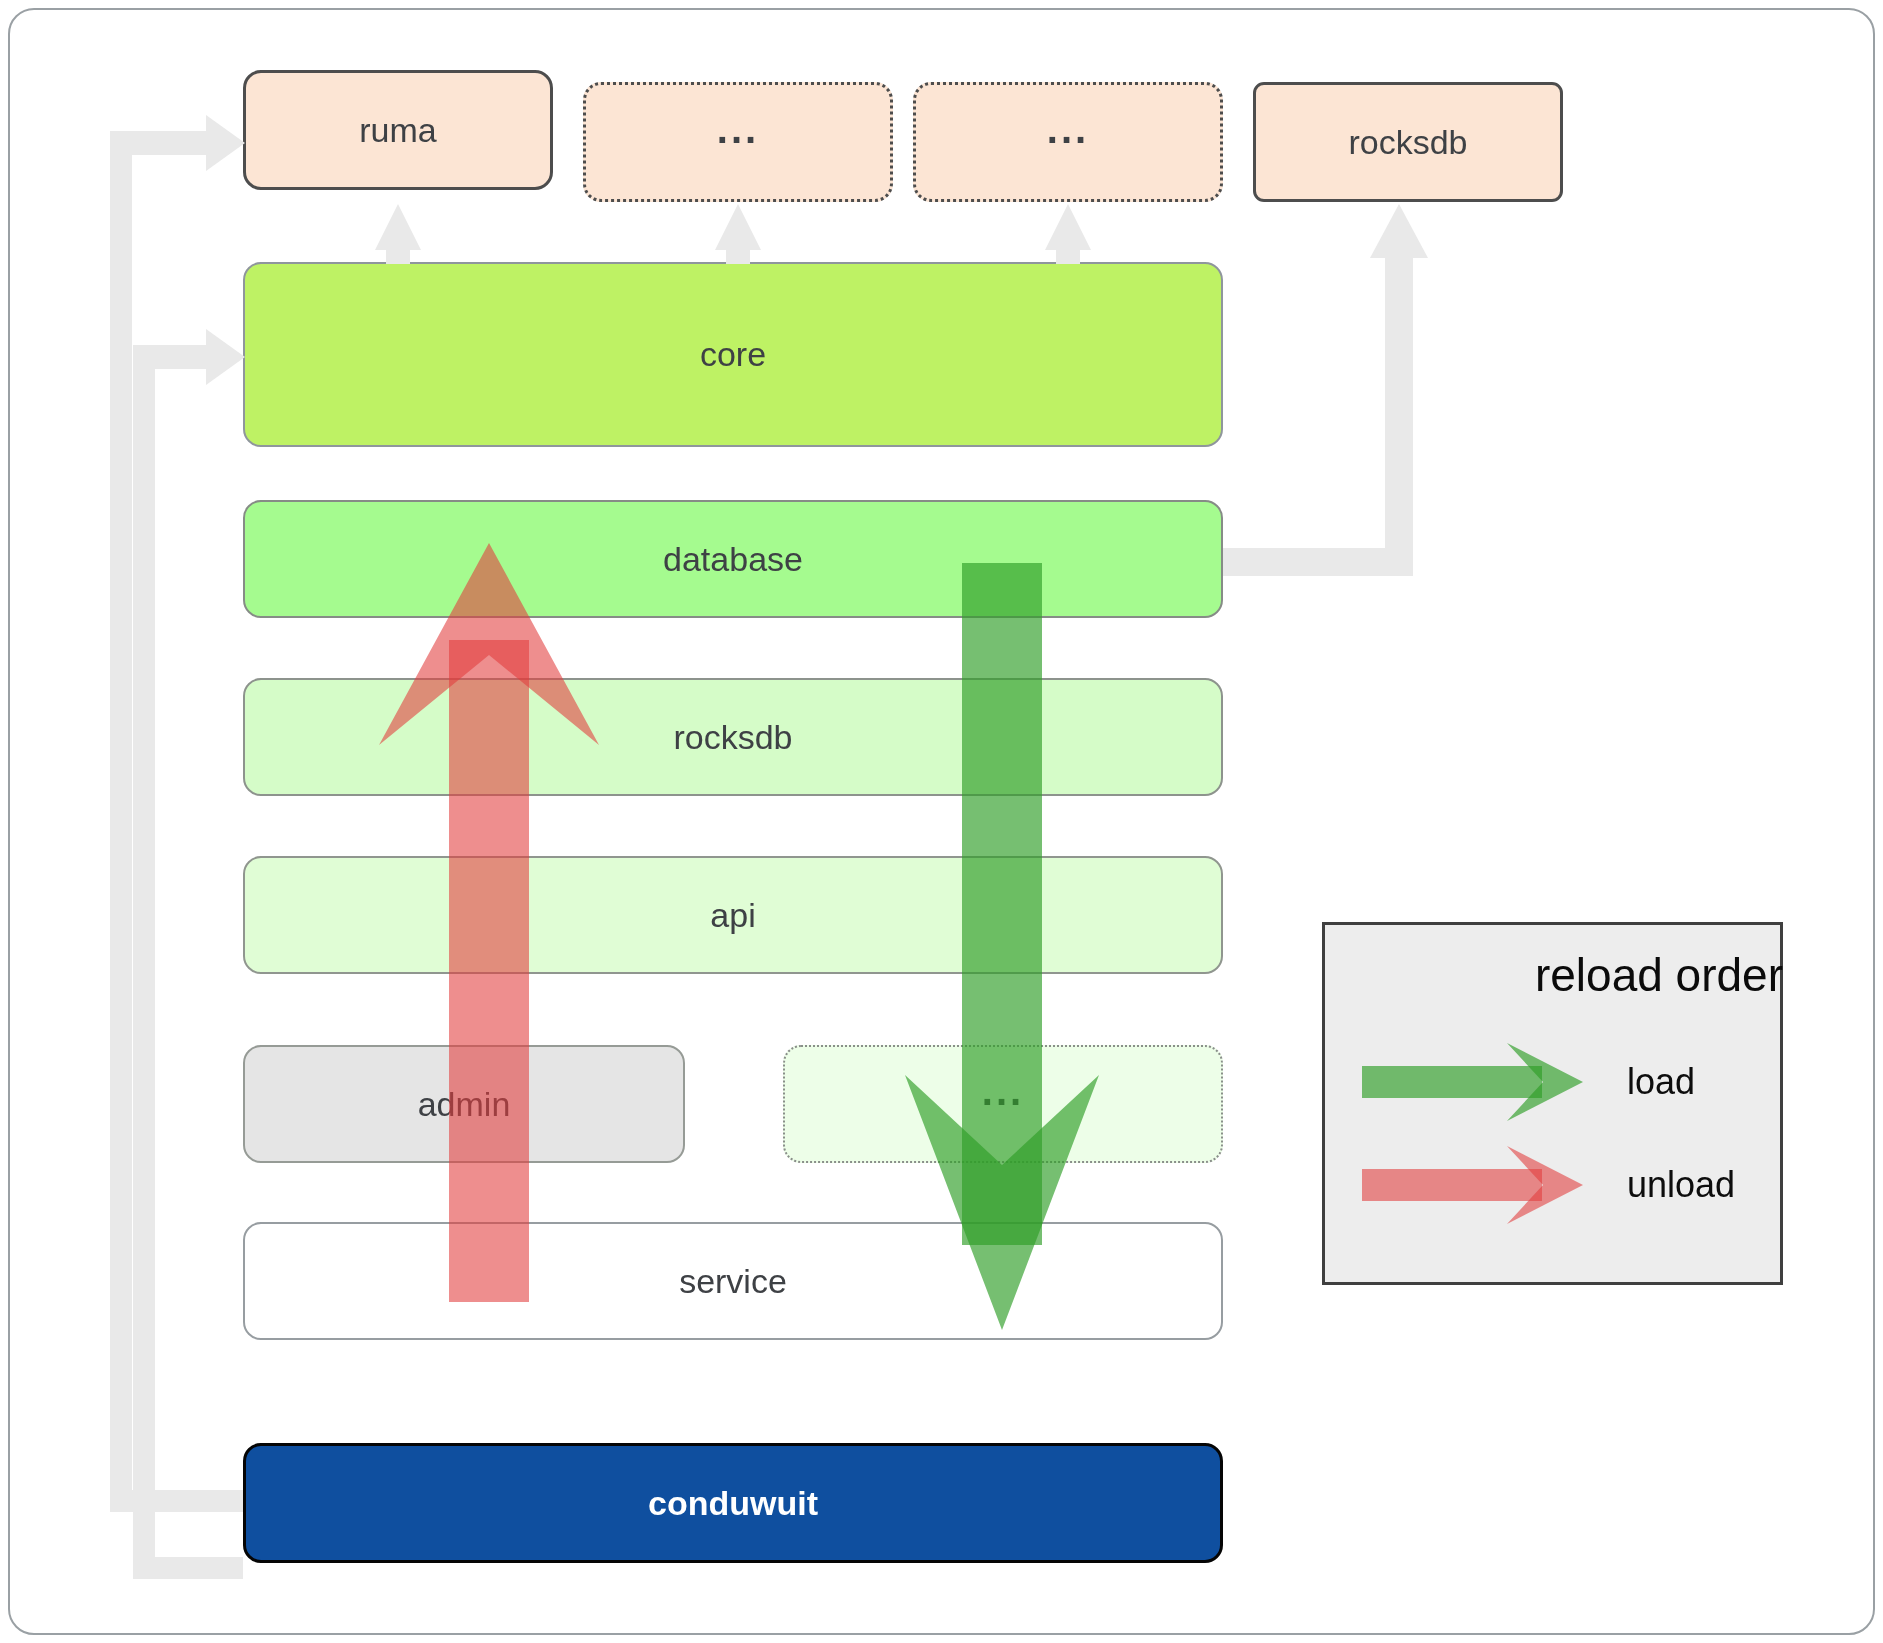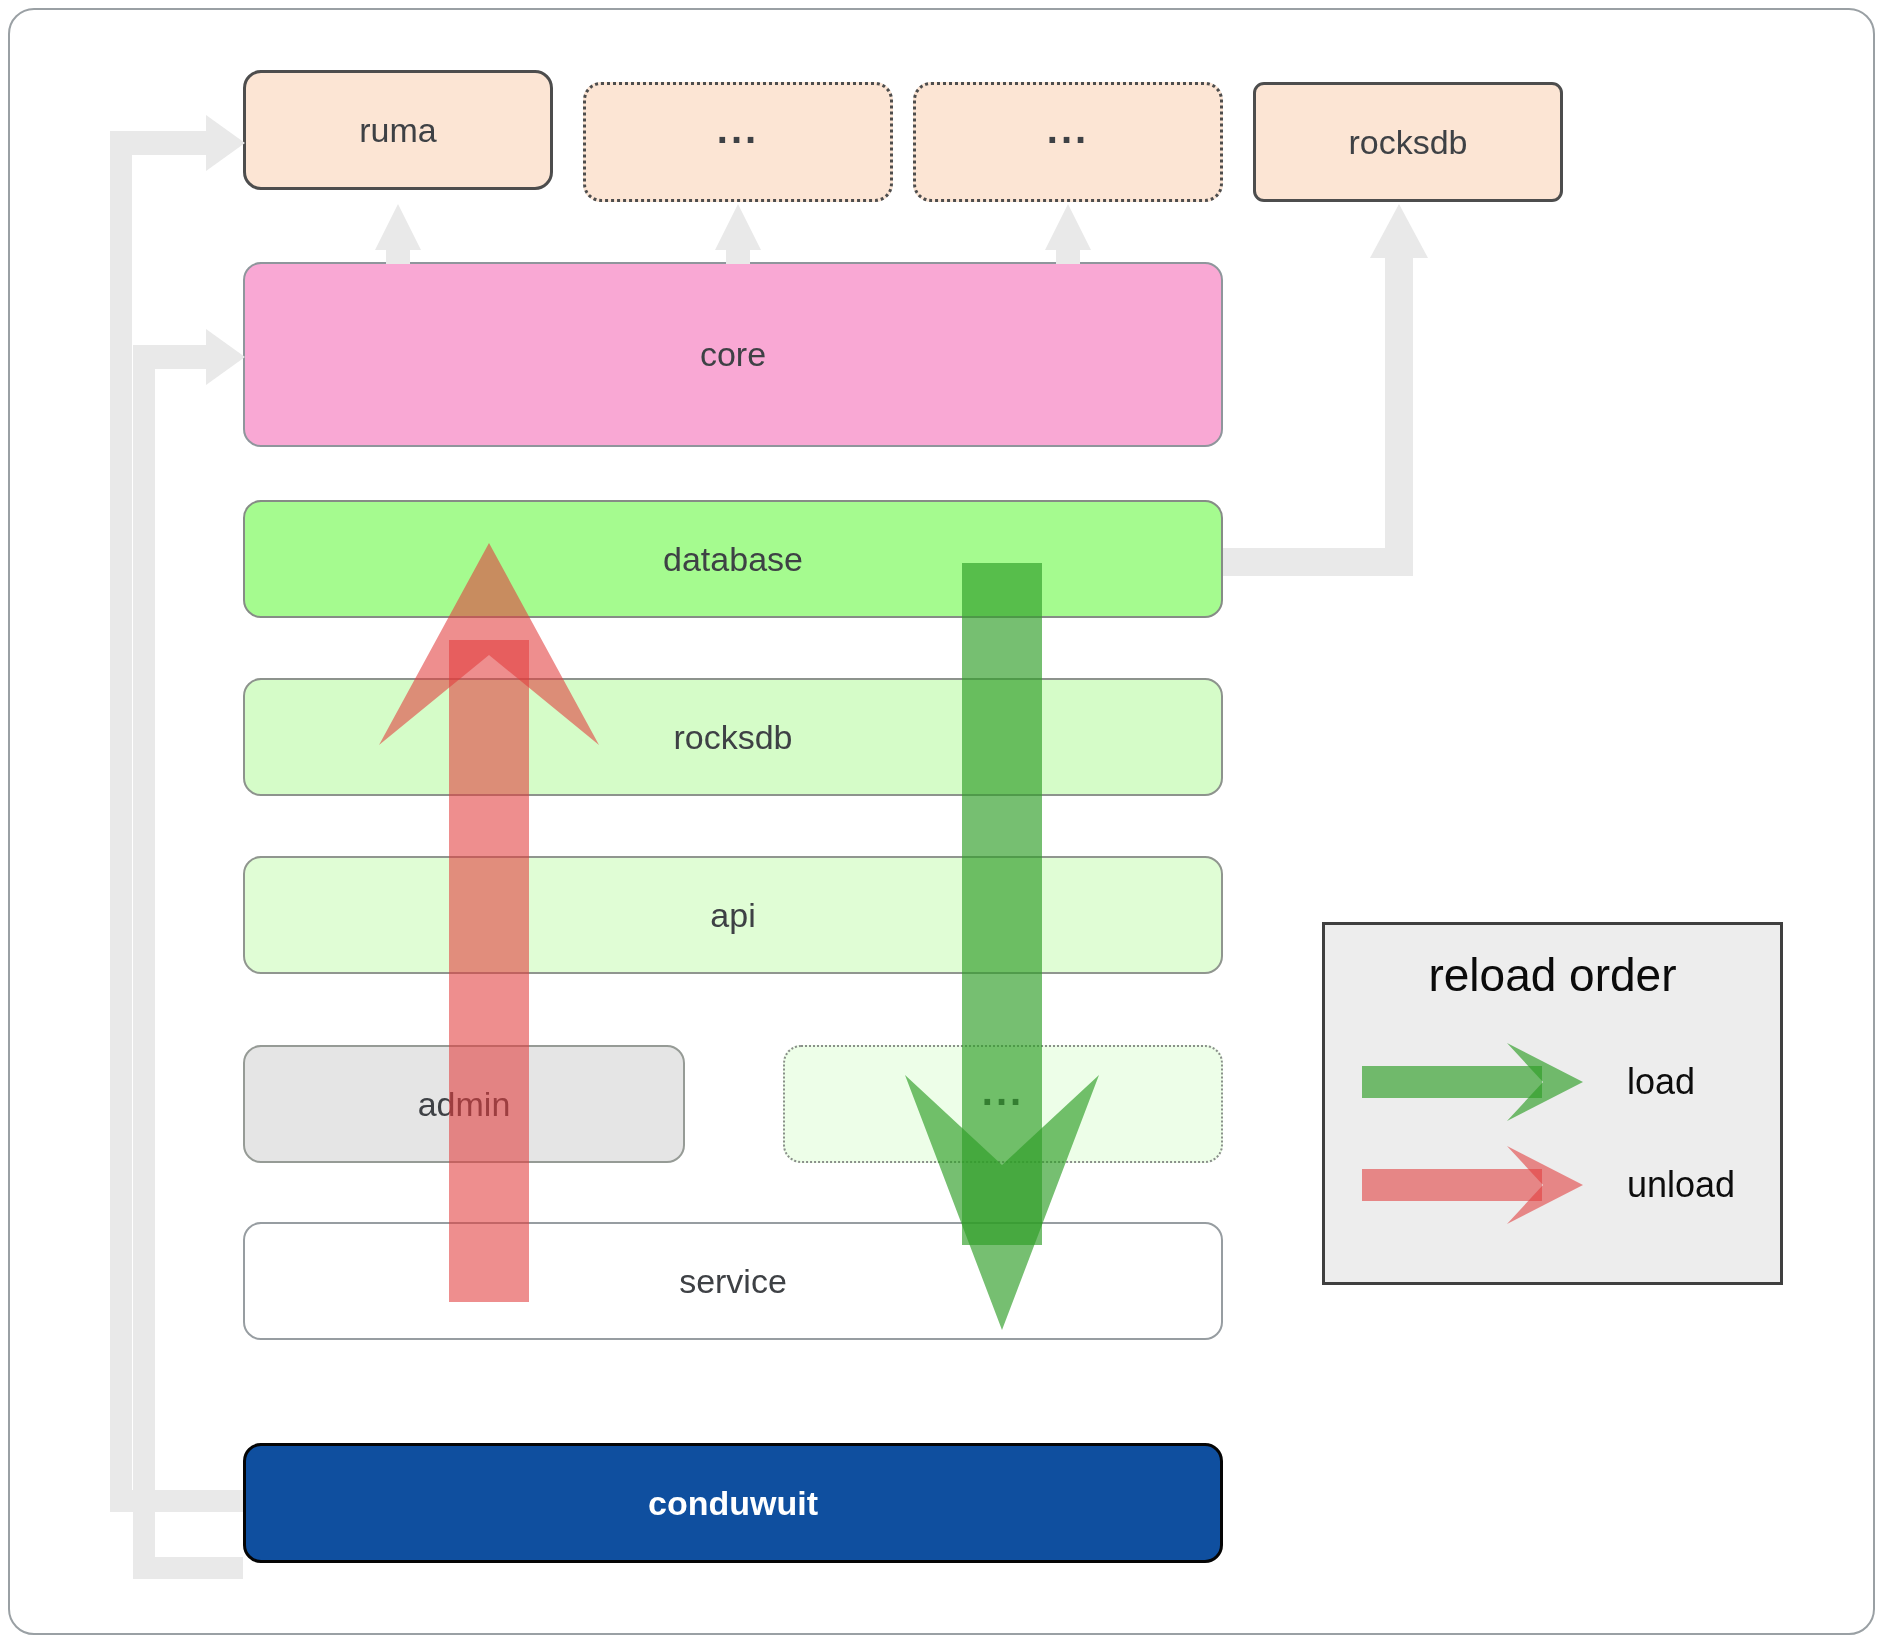--- a/index.html
+++ b/index.html
@@ -11,35 +11,35 @@
     position:absolute;inset:8px;border:2px solid #9aa0a4;border-radius:26px;
   }
   .box{
     position:absolute;display:flex;align-items:center;justify-content:center;
     border-radius:18px;font-size:34px;color:#3e4145;box-sizing:border-box;
   }
   .lbl{white-space:nowrap;}
   .dots{font-weight:bold;font-size:40px;letter-spacing:3px;transform:translateY(-30%);}
   .top-solid{background:#fce5d4;border:3px solid #4d4d4d;}
   .top-dotted{background:#fce5d4;border:3px dotted #4d4d4d;}
-  .b-core{background:#f9a8d4;border:2px solid #8f969c;}
+  .b-core{background:#bef264;border:2px solid #8f969c;}
   .b-database{background:#a5fb8f;border:2px solid #868c86;}
   .b-service{background:#d5fcc8;border:2px solid #8d938d;}
   .b-api{background:#e0fdd5;border:2px solid #90968f;}
   .b-admin{background:#e5e5e5;border:2px solid #969b96;}
   .b-admore{background:#edfee8;border:2.5px dotted #8a8f8a;}
   .b-router{background:#ffffff;border:2px solid #979da1;}
   .b-conduwuit{background:#0f4f9f;border:3px solid #050505;}
   .b-conduwuit .lbl{color:#ffffff;font-weight:bold;}
   .legend{
     position:absolute;left:1322px;top:922px;width:461px;height:363px;
     background:#ededed;border:3px solid #3f3f3f;box-sizing:border-box;
   }
   .legend-title{
-    position:absolute;left:1322px;top:948px;width:461px;text-align:center;
+    position:absolute;left:1322px;top:948px;width:461px;text-align:right;
     font-size:46px;color:#0b0b0b;
   }
   .legend-label{
     position:absolute;font-size:36px;color:#0d0d0d;height:44px;line-height:44px;
   }
   .overlay{position:absolute;left:0;top:0;pointer-events:none;}
 </style>
 </head>
 <body>
 

